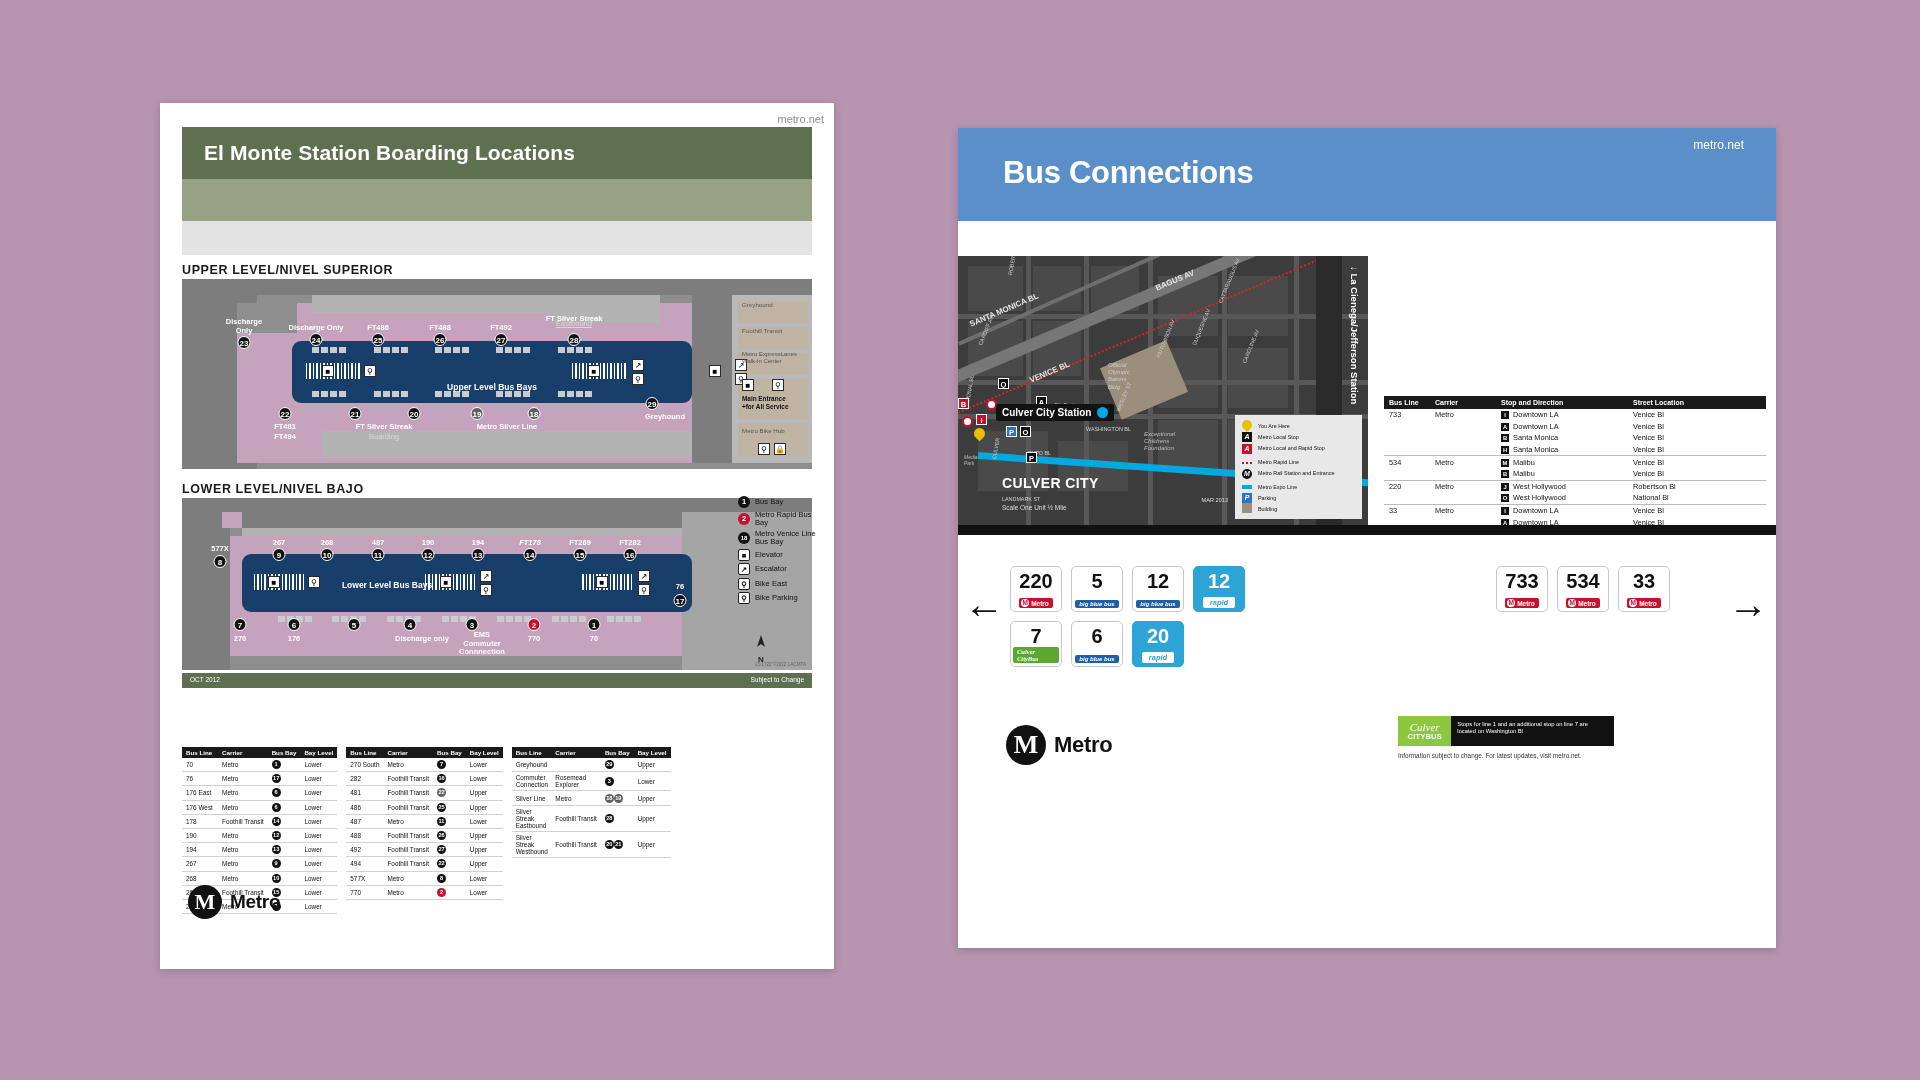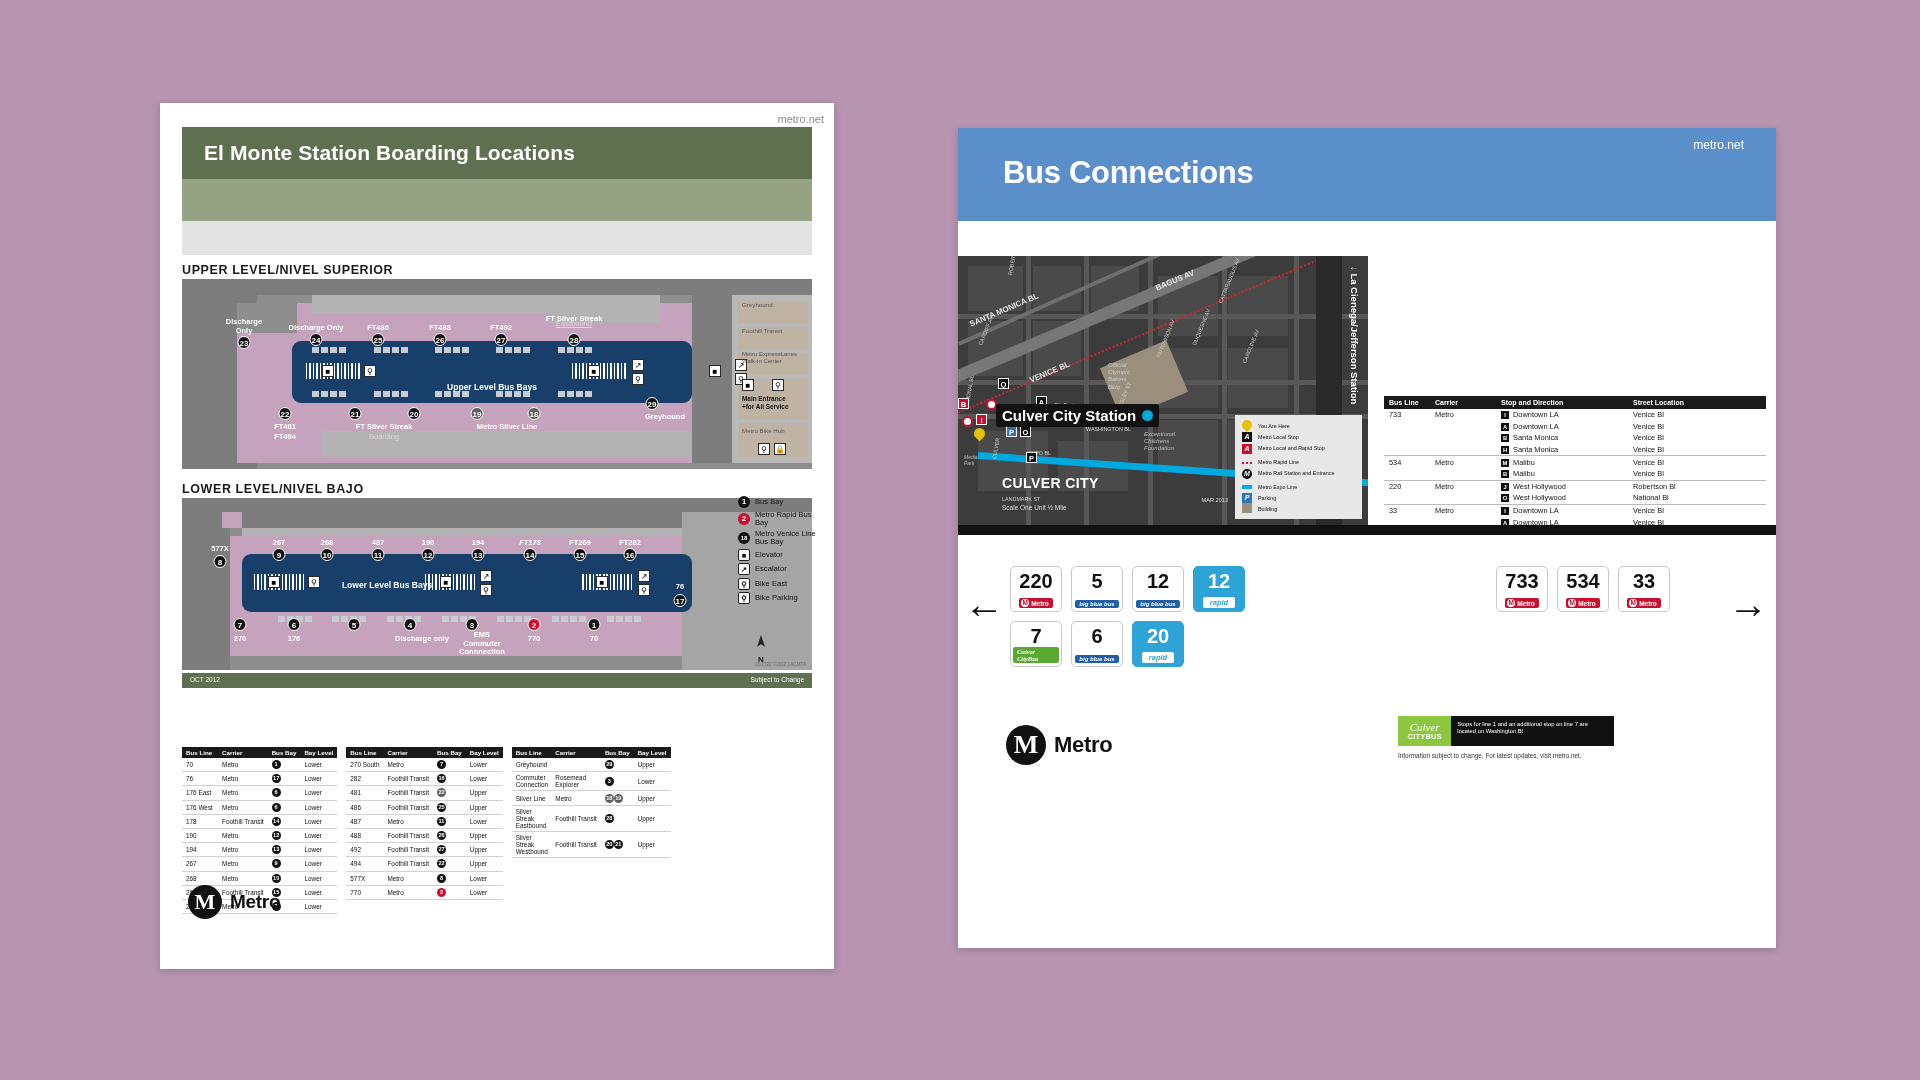--- a/index.html
+++ b/index.html
@@ -163,21 +163,21 @@
   .street-lbl.big{ font-size:8px; color:#e5e5e5; font-weight:bold; }
   .dotline {
     position:absolute; height:0; border-top:2px dotted #d0252f;
     transform-origin:left center;
   }
   .expo-line {
     position:absolute; background:#00a9e0; height:7px; transform-origin:left center;
   }
   .stn-pill {
     position:absolute; background:#121212; color:#fff; border-radius:2px;
-    padding:3px 6px; font-size:15px; font-weight:bold; white-space:nowrap;
+    padding:3px 6px; font-size:10px; font-weight:bold; white-space:nowrap;
     display:flex; align-items:center; gap:6px;
   }
   .stn-dot{ width:11px; height:11px; border-radius:50%; background:#00a9e0; }
   .mk {
     position:absolute; width:11px; height:11px; background:#111; color:#fff;
     font-size:7.5px; font-weight:bold; line-height:11px; text-align:center;
     border:1px solid #fff;
   }
   .mk.red{ background:#c8102e; }
   .mk.blue{ background:#2f73bd; }

